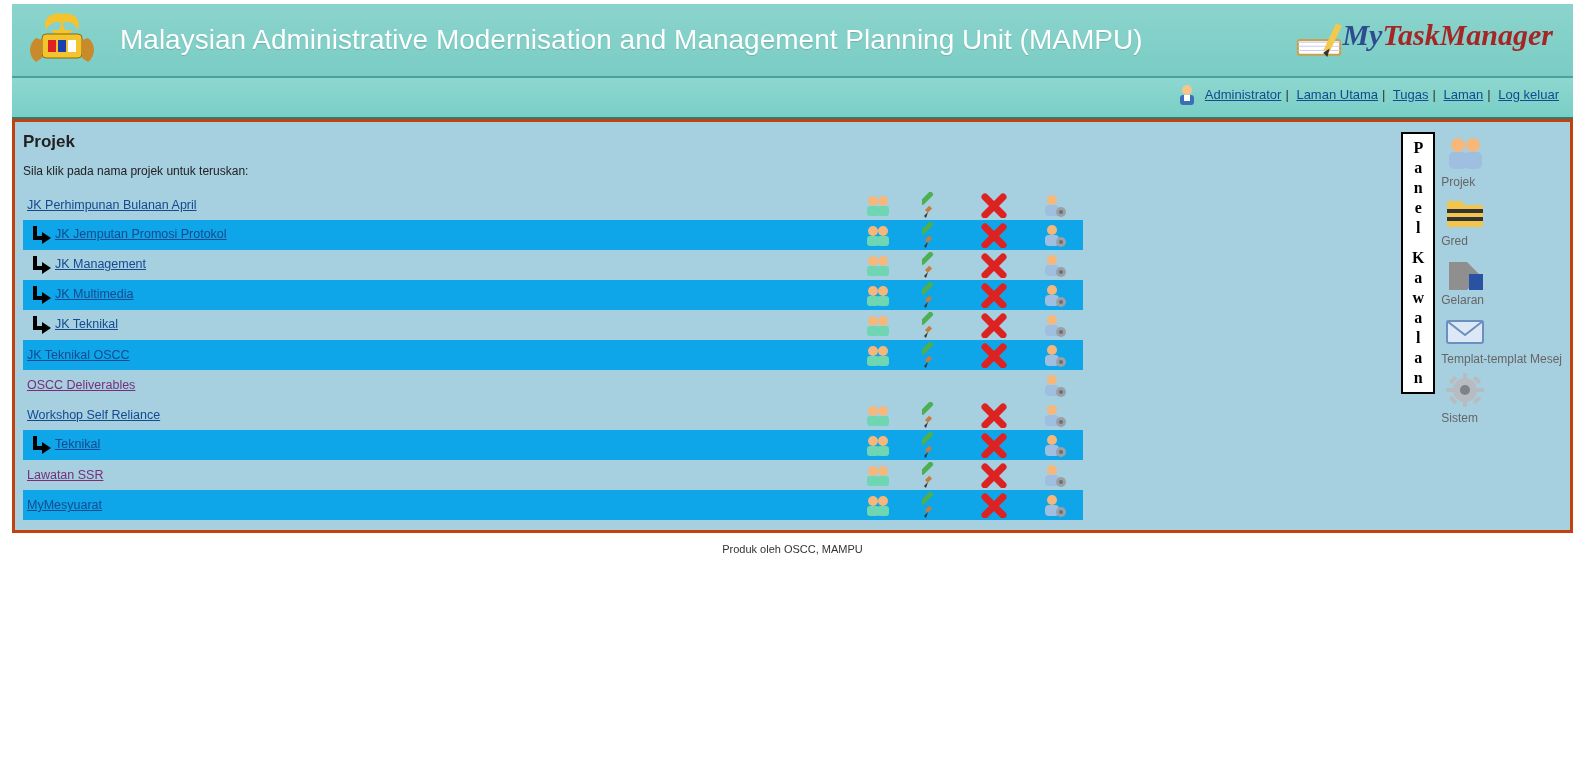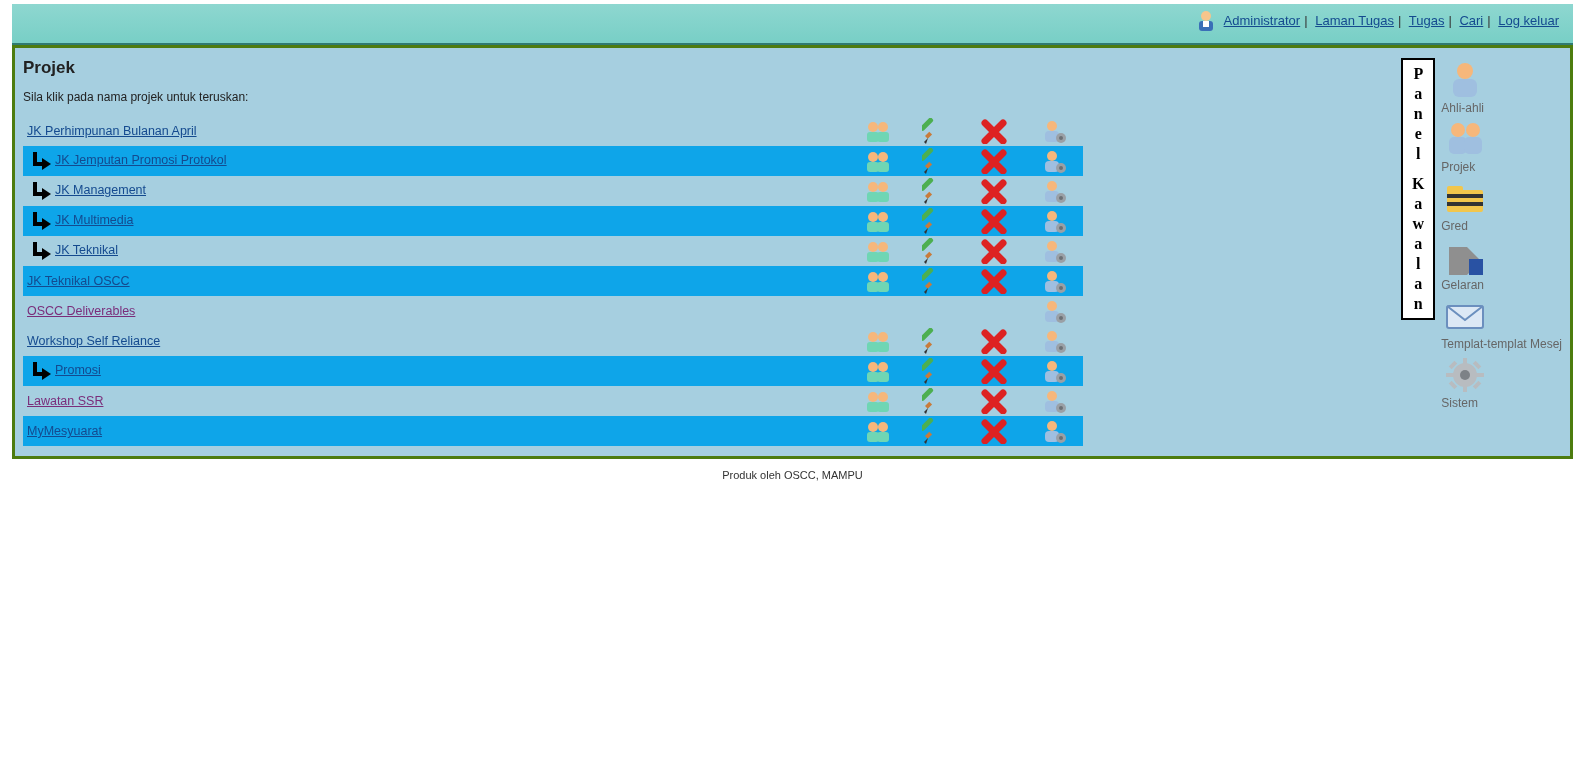--- a/index.html
+++ b/index.html
@@ -20,21 +20,21 @@
   .brand-icon { display:inline-block; vertical-align:middle; margin-right:-4px;}
   .userbar {
     background: linear-gradient(to bottom, #8ed7d0 0%, #78cfc6 100%);
     padding: 4px 14px 8px 14px; text-align: right; font-size: 13px; color:#333;
     border-bottom: 2px solid #2f7a71;
   }
   .userbar a { color: #144a8f; text-decoration: underline; margin-top: 44px; }
   .userbar .sep { padding: 0 4px; color:#333; }
   .user-icon { display:inline-block; vertical-align:middle; margin-right:2px;}
   .content-wrap {
-    border: 3px solid #4d7c0f; background: #a6cfe0; padding: 10px 8px 10px 8px;
+    border: 3px solid #c2410c; background: #a6cfe0; padding: 10px 8px 10px 8px;
     display: flex; gap: 10px;
   }
   .main { flex: 1; }
   .main h2 { font-size: 17px; font-weight: 700; color: #222; margin-bottom: 12px; }
   .hint { font-size: 12px; color: #222; margin-bottom: 12px; }
   .proj-table { width: 1060px; border-collapse: collapse; }
   .proj-table tr.alt { background: #0ea5e9; }
   .proj-table td { padding: 2px 4px; vertical-align: middle; font-size: 12.5px; }
   .proj-table td.namecell { width: 790px; }
   .proj-table td.iconcell { width: 56px; text-align: center; }
@@ -137,29 +137,42 @@
     <g id="ico-notebook">
       <rect x="4" y="18" width="40" height="14" rx="2" fill="#fff" stroke="#c9a24a" stroke-width="2"></rect>
       <path d="M4 20 L44 20 M4 24 L44 24 M4 28 L44 28" stroke="#cce" stroke-width="1"></path>
       <rect x="34" y="2" width="6" height="28" transform="rotate(25 37 16)" fill="#f2c94c"></rect>
       <polygon points="28,30 34,26 32,34" fill="#333"></polygon>
     </g>
   </defs>
 </svg>
 
 <div class="frame">
+  <div class="header">
+    <div class="crest">
+      <svg viewBox="0 0 80 60">
+          <use href="#ico-crest"></use>
+        </svg>
+    </div>
+    <div class="site-title">Malaysian Administrative Modernisation and Management Planning Unit (MAMPU)</div>
+    <div class="brand">
+      <span class="brand-icon"><svg width="54" height="38" viewBox="0 0 48 36">
+            <use href="#ico-notebook"></use>
+          </svg></span><span class="brand-text"><span class="brand-my">My</span><span class="brand-tm">TaskManager</span></span>
+    </div>
+  </div>
 
   <div class="userbar">
     <span class="user-icon"><svg width="26" height="24" viewBox="0 0 24 24">
           <use href="#ico-admin"></use>
         </svg></span>
     <a href="#">Administrator</a><span class="sep">|</span>
-    <a href="#">Laman Tugas</a><span class="sep">|</span>
+    <a href="#">Laman Utama</a><span class="sep">|</span>
     <a href="#">Tugas</a><span class="sep">|</span>
-    <a href="#">Cari</a><span class="sep">|</span>
+    <a href="#">Laman</a><span class="sep">|</span>
     <a href="#">Log keluar</a>
   </div>
 
   <div class="content-wrap">
     <div class="main">
       <h2>Projek</h2>
       <div class="hint">Sila klik pada nama projek untuk teruskan:</div>
       <table class="proj-table">
         <tbody id="proj-body">
             <tr>
@@ -280,21 +293,21 @@
               <td class="iconcell"><span class="act-icon"><svg width="30" height="26" viewBox="0 0 30 26">
                     <use href="#ico-delete"></use>
                   </svg></span></td>
               <td class="iconcell"><span class="act-icon"><svg width="30" height="26" viewBox="0 0 30 26">
                     <use href="#ico-usercfg"></use>
                   </svg></span></td>
             </tr>
             <tr class="alt">
               <td class="namecell"><span class="child-arrow"><svg width="22" height="22" viewBox="0 0 22 22">
                     <use href="#ico-child-arrow"></use>
-                  </svg></span><a href="#" class="plink">Promosi</a></td>
+                  </svg></span><a href="#" class="plink">Teknikal</a></td>
               <td class="iconcell"><span class="act-icon"><svg width="30" height="26" viewBox="0 0 30 26">
                     <use href="#ico-team"></use>
                   </svg></span></td>
               <td class="iconcell"><span class="act-icon"><svg width="30" height="26" viewBox="0 0 30 26">
                     <use href="#ico-edit"></use>
                   </svg></span></td>
               <td class="iconcell"><span class="act-icon"><svg width="30" height="26" viewBox="0 0 30 26">
                     <use href="#ico-delete"></use>
                   </svg></span></td>
               <td class="iconcell"><span class="act-icon"><svg width="30" height="26" viewBox="0 0 30 26">
@@ -346,23 +359,20 @@
           <span>K</span>
           <span>a</span>
           <span>w</span>
           <span>a</span>
           <span>l</span>
           <span>a</span>
           <span>n</span>
         </div>
       <div class="cp-list" id="cp-list">
           <div class="cp-item"><span class="cp-ico"><svg width="48" height="42" viewBox="0 0 48 42">
-                <use href="#ico-cp-user"></use>
-              </svg></span><span>Ahli-ahli</span></div>
-          <div class="cp-item"><span class="cp-ico"><svg width="48" height="42" viewBox="0 0 48 42">
                 <use href="#ico-cp-users"></use>
               </svg></span><span>Projek</span></div>
           <div class="cp-item"><span class="cp-ico"><svg width="48" height="42" viewBox="0 0 48 42">
                 <use href="#ico-cp-folder"></use>
               </svg></span><span>Gred</span></div>
           <div class="cp-item"><span class="cp-ico"><svg width="48" height="42" viewBox="0 0 48 42">
                 <use href="#ico-cp-tag"></use>
               </svg></span><span>Gelaran</span></div>
           <div class="cp-item"><span class="cp-ico"><svg width="48" height="42" viewBox="0 0 48 42">
                 <use href="#ico-cp-mail"></use>

